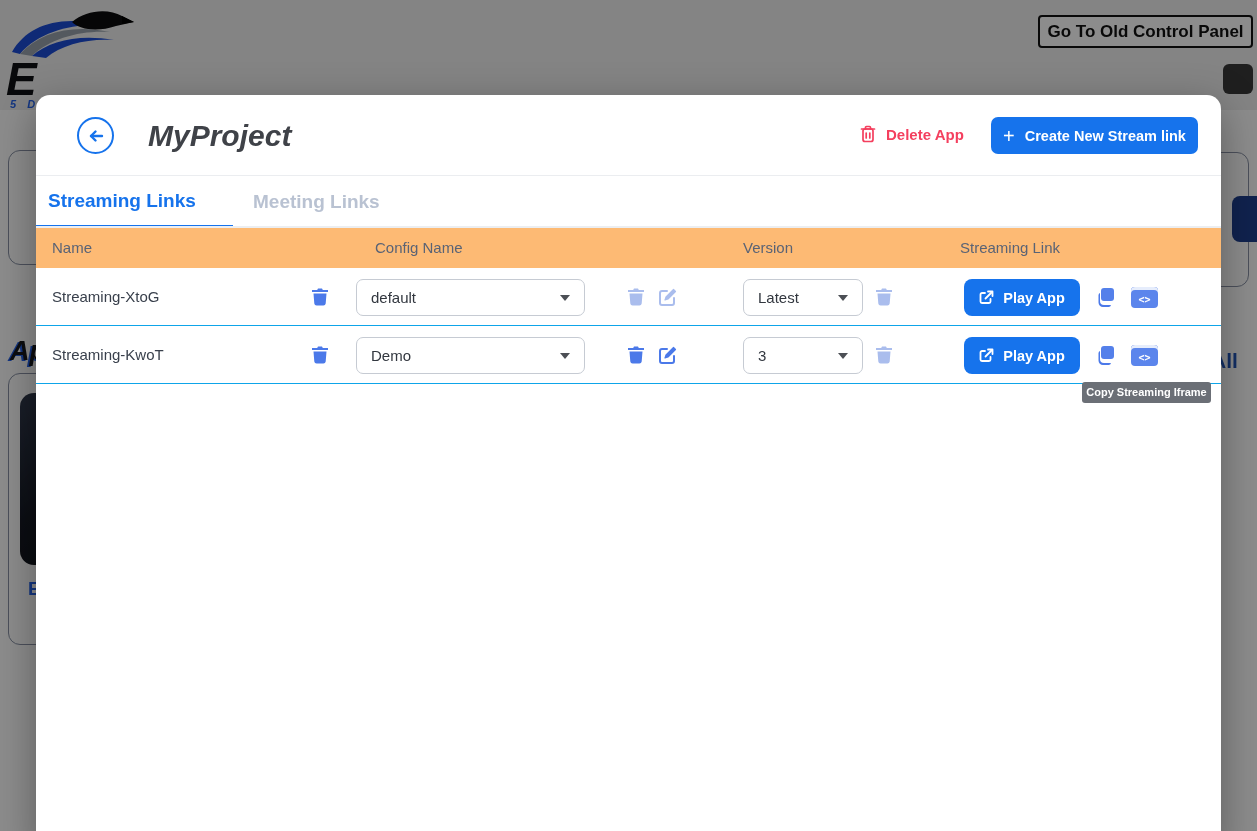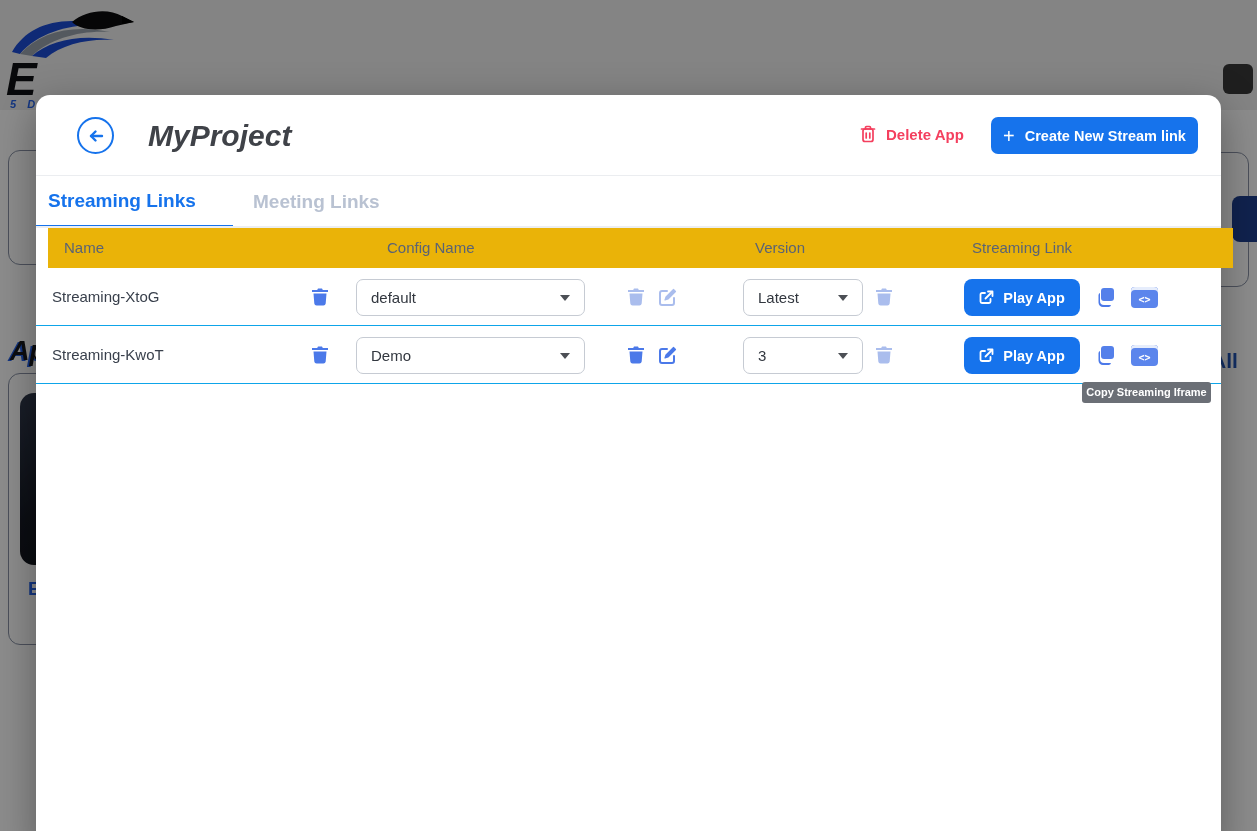--- a/index.html
+++ b/index.html
@@ -32,21 +32,21 @@
   .delete-app { position:absolute; left:824px; top:30px; display:flex; align-items:center; gap:10px; color:#f43f5e; font-size:15px; font-weight:700; cursor:pointer;text-align:center; }
   .create-btn { position:absolute; left:955px; top:22px; width:207px; height:37px; background:#1673ec; border:none; border-radius:7px; color:#fff; font-size:14.5px; font-weight:700; cursor:pointer; display:flex; align-items:center; justify-content:center; gap:10px; font-family:"Liberation Sans", sans-serif; }
   .create-btn .plus { font-size:20px; font-weight:400; line-height:1; }
 
   .tabs { position:absolute; left:0; top:81px; height:52px; display:flex; }
   .tab { height:52px; display:flex; align-items:center; font-size:19px; font-weight:700; cursor:pointer; }
   .tab.active { color:#1673ec; border-bottom:3px solid #1673ec; padding:0 13px 0 12px; width:197px; }
   .tab.inactive { color:#b9c2d2; padding:0 20px; }
   .tabs-divider { position:absolute; left:0; top:131px; width:100%; height:2px; background:#eceef1; }
 
-  .thead { position:absolute; left:12px; top:133px; width:100%; height:40px; background:#eab308; }
+  .thead { position:absolute; left:0; top:133px; width:100%; height:40px; background:#fdba74; }
   .th { position:absolute; top:0; height:40px; line-height:40px; font-size:15px; color:#5a6375; }
   .th1{ left:16px; } .th2{ left:339px; } .th3{ left:707px; } .th4{ left:924px; }
 
   .trow { position:absolute; left:0; width:100%; height:58px; border-bottom:1px solid #0ea5e9; background:#fff; }
   .row1 { top:173px; } .row2 { top:231px; }
   .cell-name { position:absolute; left:16px; top:0; height:58px; line-height:58px; font-size:15px; color:#39404c; }
   .icon-btn { position:absolute; top:19px; width:20px; height:20px; color:#4b79e9; cursor:pointer; display:flex; align-items:center; justify-content:center; }
   .icon-btn.disabled { color:#aabded; }
   .row-trash { left:274px; }
   .cfg-trash { left:590px; }
@@ -72,20 +72,21 @@
 <div class="topbar">
   <svg class="logo-svg" width="132" height="52" viewBox="0 0 132 52">
     <path d="M2 46 C18 18 52 8 96 20 C70 16 30 24 10 48 Z" fill="#1d4ed8"></path>
     <path d="M10 48 C30 26 62 18 100 26 C72 24 40 32 22 50 Z" fill="#9aa3ad"></path>
     <path d="M22 50 C40 34 70 28 104 34 C80 32 52 38 36 52 Z" fill="#1d4ed8"></path>
     <path d="M62 16 C76 4 98 2 112 10 L124 16 L106 20 C88 26 70 24 62 16 Z" fill="#0b0b0d"></path>
     <path d="M112 10 L124 16 L112 18 Z" fill="#000"></path>
   </svg>
   <div class="brand-word">E</div>
   <div class="brand-sub">5 D</div>
+  <div class="old-panel-btn">Go To Old Control Panel</div>
   <div class="bg-avatar-blob"></div>
 </div>
 
 <div class="bg-card-left"></div>
 <div class="bg-card-right"></div>
 <div class="bg-navy-btn"></div>
 <div class="bg-apps-title">Ap</div>
 <div class="bg-view-all">All</div>
 <div class="bg-card-bottom"></div>
 <div class="bg-phone"></div>

